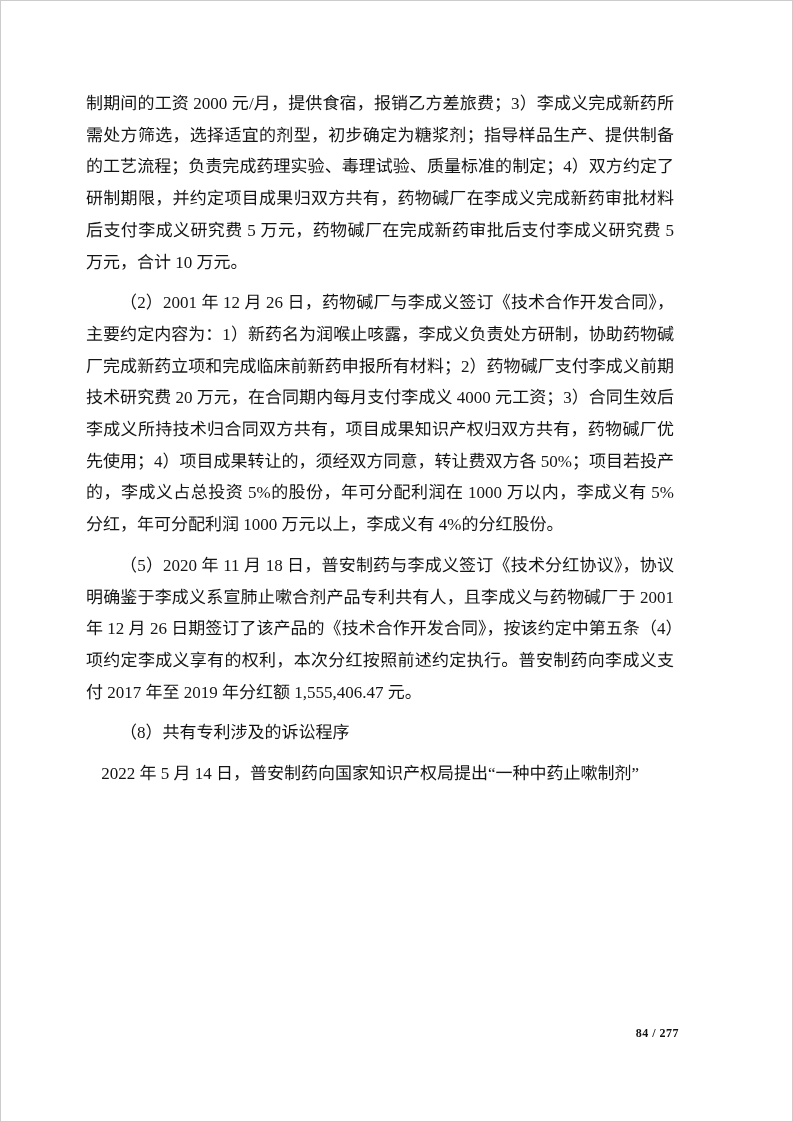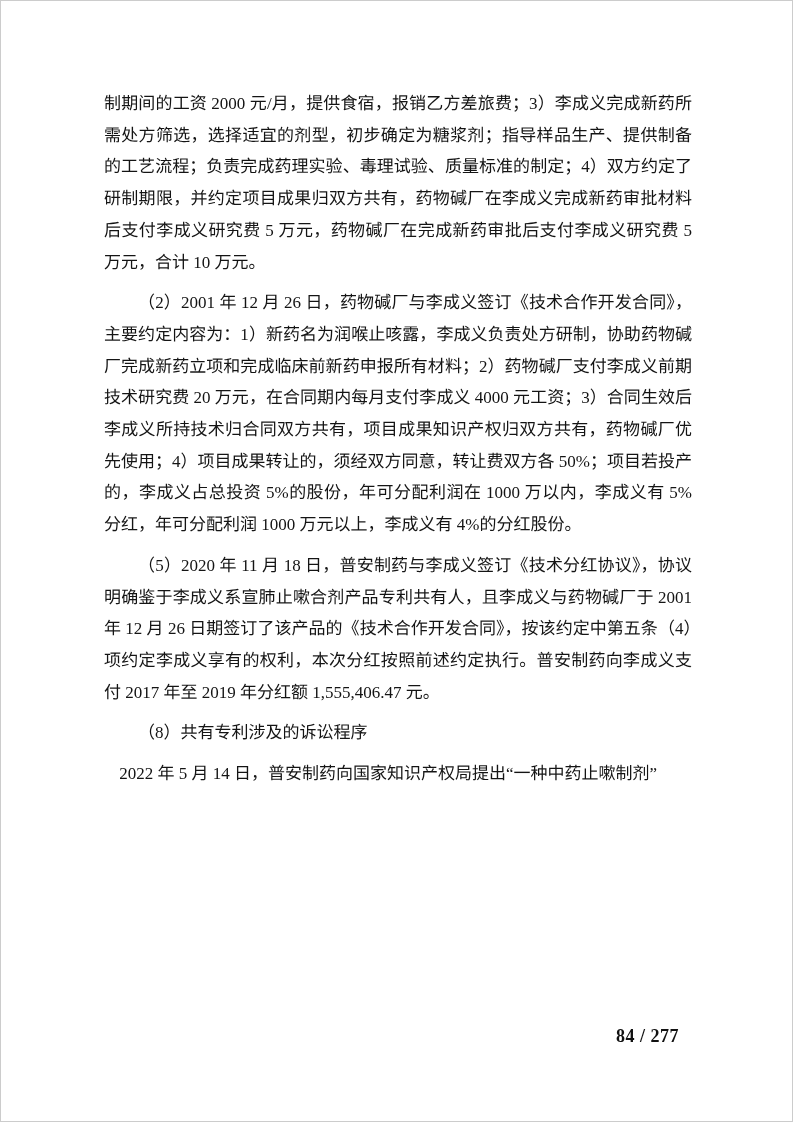--- a/index.html
+++ b/index.html
@@ -13,21 +13,21 @@
     height: 1122px;
     box-sizing: border-box;
     background: #ffffff;
     border: 1px solid #cccccc;
     overflow: hidden;
     font-family: "Liberation Serif", "DejaVu Serif", serif;
     color: #141414;
   }
   .content {
     position: absolute;
-    left: 103px;
+    left: 85px;
     top: 87px;
     width: 588px;
   }
   .para {
     margin: 0 0 9px 0;
     font-size: 17px;
     line-height: 31.7px;
     text-align: justify;
     text-align-last: left;
     text-justify: inter-ideograph;
@@ -38,21 +38,21 @@
   }
   .para.indent-sm {
     text-indent: 0.9em;
   }
   .page-number {
     position: absolute;
     top: 1025px;
     left: 0;
     right: 113px;
     text-align: right;
-    font-size: 18px;
+    font-size: 12px;
     font-weight: bold;
     letter-spacing: 0.5px;
     color: #111111;
   }
 </style>
 </head>
 <body>
 
 <div class="page">
   <div class="content">

